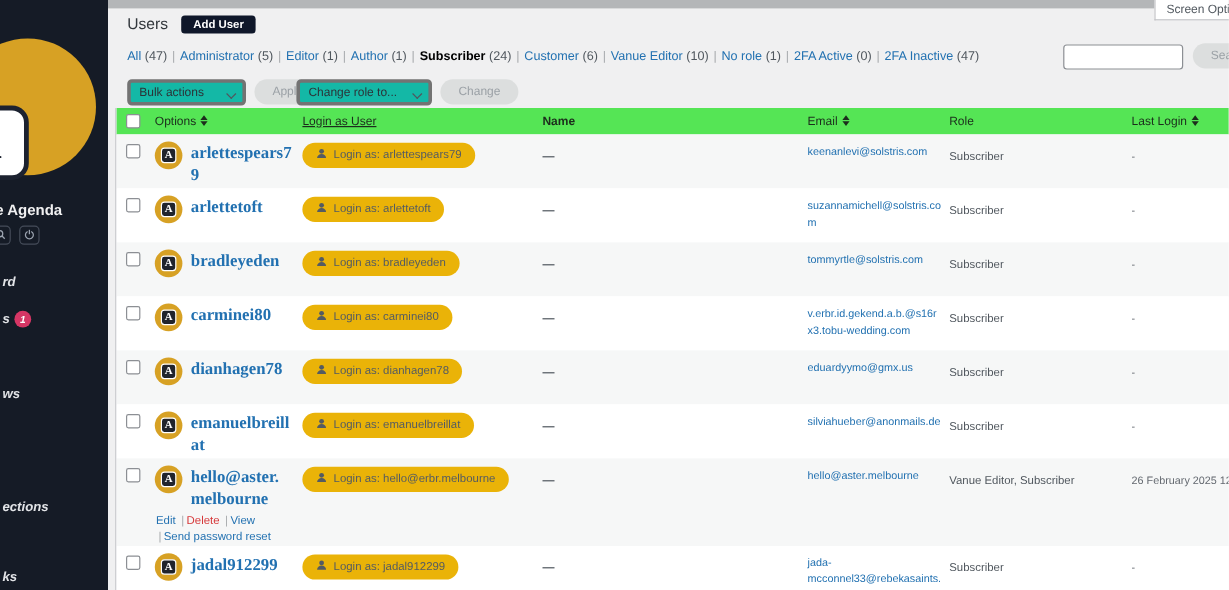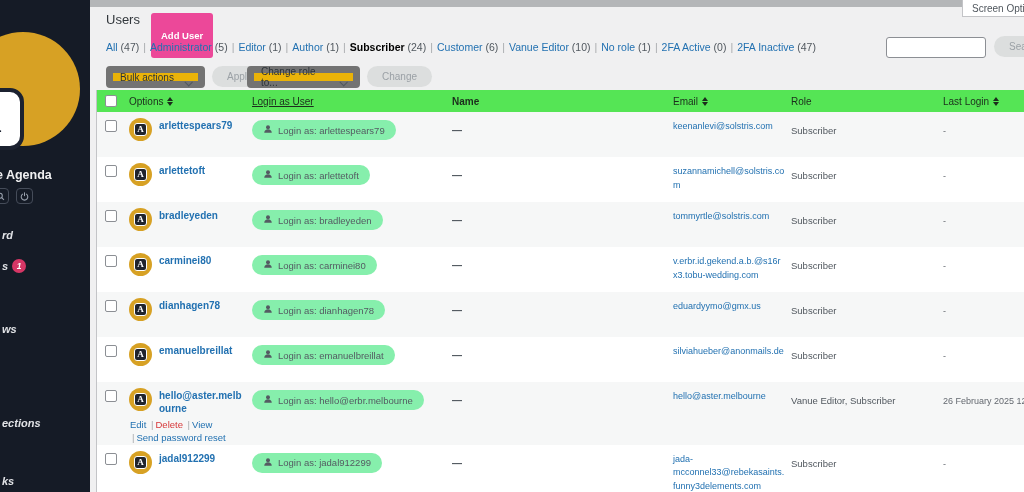--- a/index.html
+++ b/index.html
@@ -54,22 +54,22 @@
   .screen-options {
     position:absolute; left:962px; top:0; width:90px; height:17px;
     background:#fff; border:1px solid #c3c4c7; border-top:none;
     font-size:10px; color:#50575e; display:flex; align-items:center;
     padding-left:9px; z-index:10; white-space:nowrap; overflow:hidden;
   }
 
   
   .page-title { position:absolute; left:106px; top:12px; font-size:13px; font-weight:400; color:#32373c; }
   .add-user-btn {
-    position:absolute; left:151px; top:13px; background:#ec4899; color:#fff;
-    font-size:9.5px; font-weight:bold; padding:17px 10px; border-radius:3px; border:none; cursor:pointer;
+    position:absolute; left:151px; top:13px; background:#0f172a; color:#fff;
+    font-size:9.5px; font-weight:bold; padding:2px 10px; border-radius:3px; border:none; cursor:pointer;
   }
 
   
   .filters { position:absolute; left:106px; top:41px; font-size:10.5px; white-space:nowrap; }
   .filters a { color:#2271b1; }
   .filters .count { color:#50575e; }
   .filters .sep { color:#a7aaad; padding:0 4px; }
   .filters .active-label { color:#000; font-weight:bold; }
 
   
@@ -81,21 +81,21 @@
   .pill-btn {
     display:inline-flex; align-items:center; justify-content:center;
     background:#dcdede; color:#9ba1a6; border:none; cursor:pointer;
     font-size:10px; border-radius:999px; padding:5px 15px;
     font-family:"Liberation Sans", sans-serif; white-space:nowrap;
   }
   .search-btn { position:absolute; left:994px; top:36px; }
 
   
   .select-box {
-    position:absolute; height:22px; background:#eab308; border:7px solid #737373;
+    position:absolute; height:22px; background:#14b8a6; border:3px solid #737373;
     border-radius:4px; font-size:10px; color:#2c3338;
     display:flex; align-items:center; padding:0 20px 0 7px; cursor:pointer;
   }
   .chevron {
     position:absolute; right:7px; top:7px; width:6px; height:6px;
     border-right:1.5px solid #50575e; border-bottom:1.5px solid #50575e;
     transform:rotate(45deg) translateY(-1px);
   }
   .bulk-select { left:106px; top:66px; width:99px; }
   .apply-btn { position:absolute; left:212px; top:66px; }
@@ -137,29 +137,29 @@
   .avatar {
     width:23px; height:23px; border-radius:50%; background:#d7a124;
     display:flex; align-items:center; justify-content:center; flex:none;
     margin-top:-2px;
   }
   .avatar-sq {
     width:13px; height:13px; background:#20242c; border:1px solid #fff; border-radius:3px;
     color:#fff; font-family:"Liberation Serif", serif; font-weight:bold; font-size:9px;
     display:flex; align-items:center; justify-content:center; line-height:1;
   }
-  .username { color:#2271b1; font-weight:bold; font-size:10px; word-break:break-word; line-height:1.25; }
+  .username { color:#2271b1; font-weight:bold; font-size:14px; word-break:break-word; line-height:1.25;font-family:Liberation Serif, serif; }
   .row-actions { font-size:9.5px; margin-top:4px; margin-left:1px; line-height:1.35; width:110px; }
   .row-actions a { color:#2271b1; }
   .row-actions a.delete { color:#d63638; }
   .row-actions .sep { color:#a7aaad; padding:0 2px; }
 
   .login-pill {
     display:inline-flex; align-items:center; gap:5px;
-    background:#86efac; border-radius:999px; padding:4px 11px;
+    background:#eab308; border-radius:999px; padding:4px 11px;
     font-size:9.5px; color:#545b62; cursor:pointer; white-space:nowrap; margin-top:-2px;
   }
   .dash { color:#50575e; font-size:10px; }
   .email-link { color:#2271b1; font-size:9px; word-break:break-word; line-height:1.5; display:block; width:112px; }
   .role-text { color:#50575e; font-size:9.5px; }
   .last-text { color:#646970; font-size:9px; white-space:nowrap; }
 </style>
 </head>
 <body>
 

